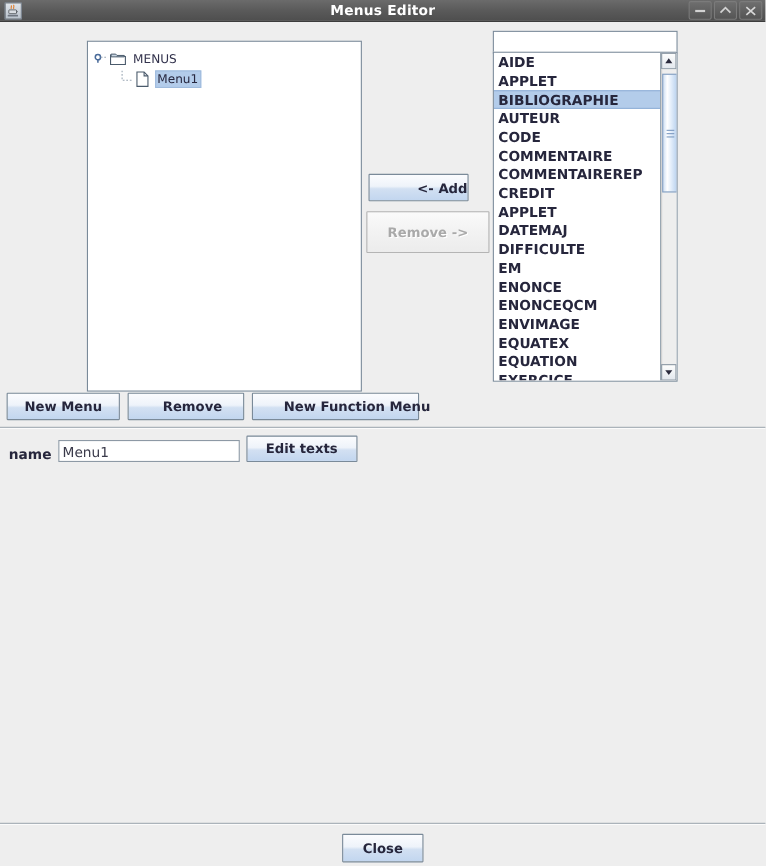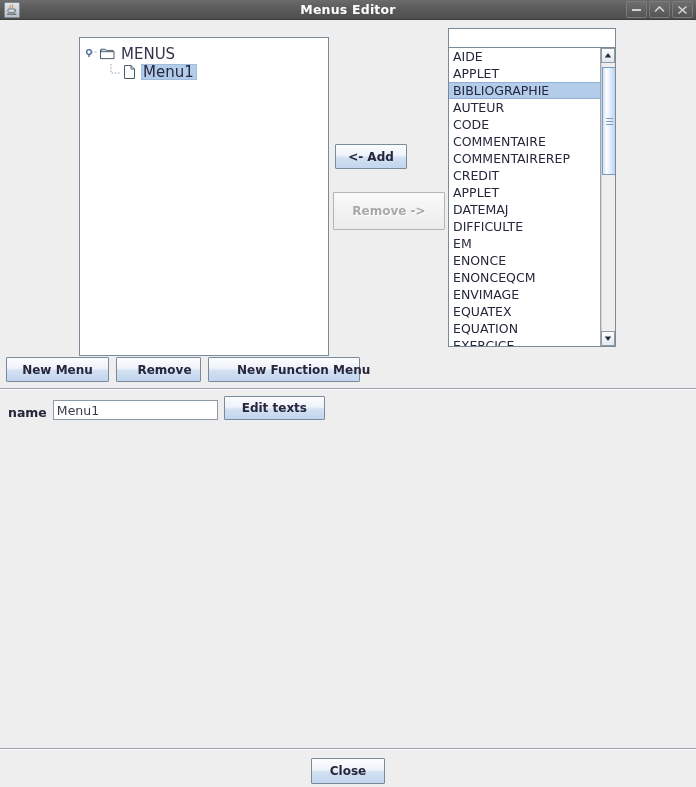--- a/index.html
+++ b/index.html
@@ -89,21 +89,21 @@
     display: flex;
     align-items: center;
     white-space: nowrap;
   }
   .tree-row.root { left: 5px; top: 7px; }
   .tree-row.child { left: 27px; top: 25px; }
   .tree-handle { width: 14px; height: 16px; position: relative; }
   .tree-elbow { width: 14px; height: 16px; position: relative; }
   .tree-icon { width: 17px; height: 16px; position: relative; margin-right: 3px; }
   .tree-label {
-    font-size: 15px;
+    font-size: 11px;
     color: #33334d;
     padding: 1px 3px 1px 2px;
     line-height: 14px;
   }
   .tree-label.selected {
     background: #b3ccea;
     border: 1px solid #9fbbdd;
     padding: 0px 2px 0px 1px;
     color: #27273f;
   }
@@ -124,22 +124,22 @@
     white-space: nowrap;
   }
   .btn.disabled {
     background: linear-gradient(to bottom, #fafafa 0%, #f2f2f2 50%, #ececec 100%);
     border: 1px solid #b4b4b4;
     color: #a9a9a9;
     text-shadow: 1px 1px 0 #ffffff;
   }
   .btn-add {
     position: absolute;
-    left: 335px; top: 124px;
-    width: 72px; height: 25px;
+    left: 335px; top: 138px;
+    width: 91px; height: 25px; text-align: right;
   }
   .btn-remove-arrow {
     position: absolute;
     left: 333px; top: 172px;
     width: 112px; height: 38px;
   }
 
   
   .filter-field {
     position: absolute;
@@ -173,21 +173,21 @@
     position: absolute;
     left: 0; top: 0;
     width: 151px; height: 298px;
     overflow: hidden;
     background: #ffffff;
   }
   .list-item {
     height: 17px;
     line-height: 17px;
     font-family: "DejaVu Sans", sans-serif;
-    font-weight: normal;
+    font-weight: bold;
     font-size: 12.5px;
     color: #26263c;
     padding-left: 4px;
     white-space: nowrap;
     box-sizing: border-box;
   }
   .list-item.selected {
     background: #b3ccea;
     border-top: 1px solid #91b0d8;
     border-bottom: 1px solid #91b0d8;
@@ -247,21 +247,21 @@
   
   .row-buttons {
     position: absolute;
     left: 6px; top: 337px;
     display: flex;
     gap: 7px;
     align-items: flex-end;
   }
   .row-buttons .btn { height: 25px; }
   .btn-new-menu { width: 103px; }
-  .btn-remove { width: 85px; padding-left: 12px; }
+  .btn-remove { width: 106px; padding-left: 12px; }
   .btn-new-func { width: 152px; padding-left: 28px; }
 
   
   .separator {
     position: absolute;
     left: 0;
     width: 696px;
     height: 0;
     border-top: 1px solid #9aa3ac;
     border-bottom: 1px solid #fbfbfb;

